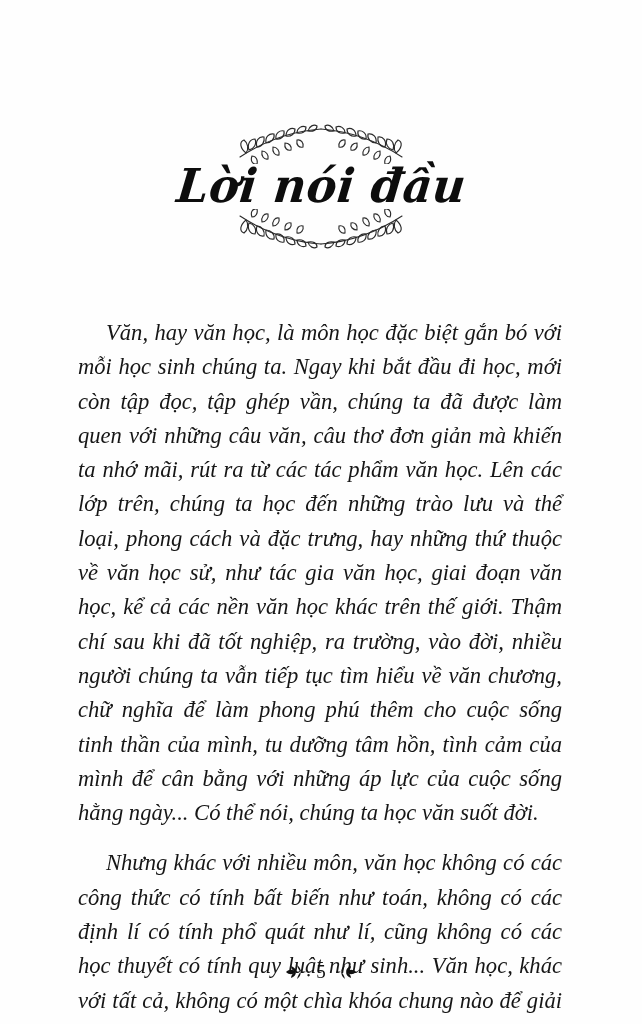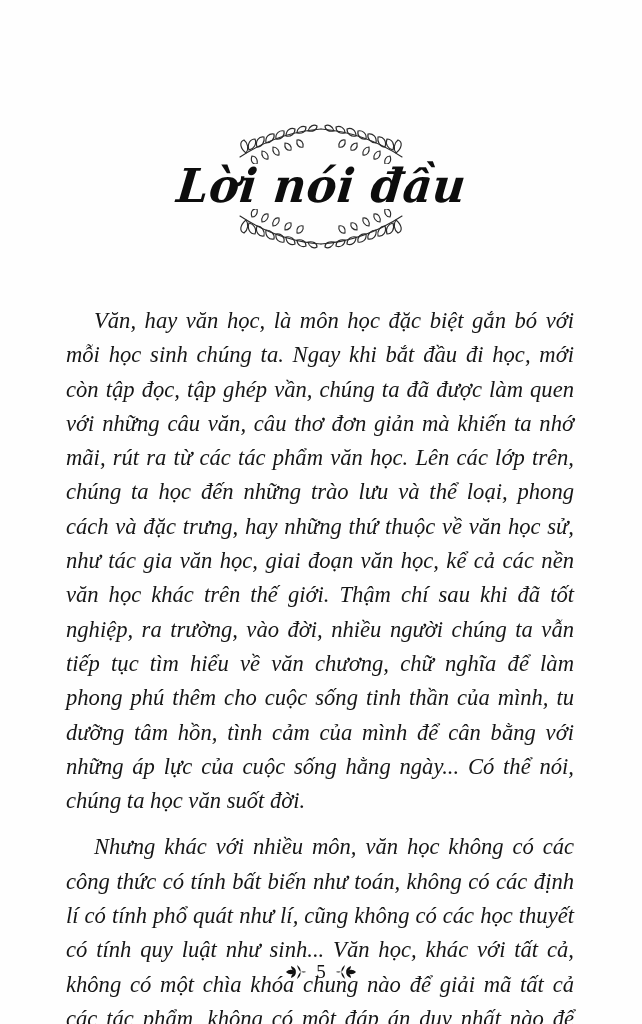--- a/index.html
+++ b/index.html
@@ -62,21 +62,21 @@
 
   
   .body-text {
     position: absolute;
     left: 62px;
     top: 300px;
     width: 516px;
   }
 
   .body-text p {
-    margin: 4px;
+    margin: 16px;
     font-family: "Liberation Serif", "DejaVu Serif", serif;
     font-style: italic;
     font-size: 22.6px;
     line-height: 34.3px;
     text-align: justify;
     text-justify: inter-word;
     text-indent: 28px;
     color: #161616;
     hyphens: none;
   }

